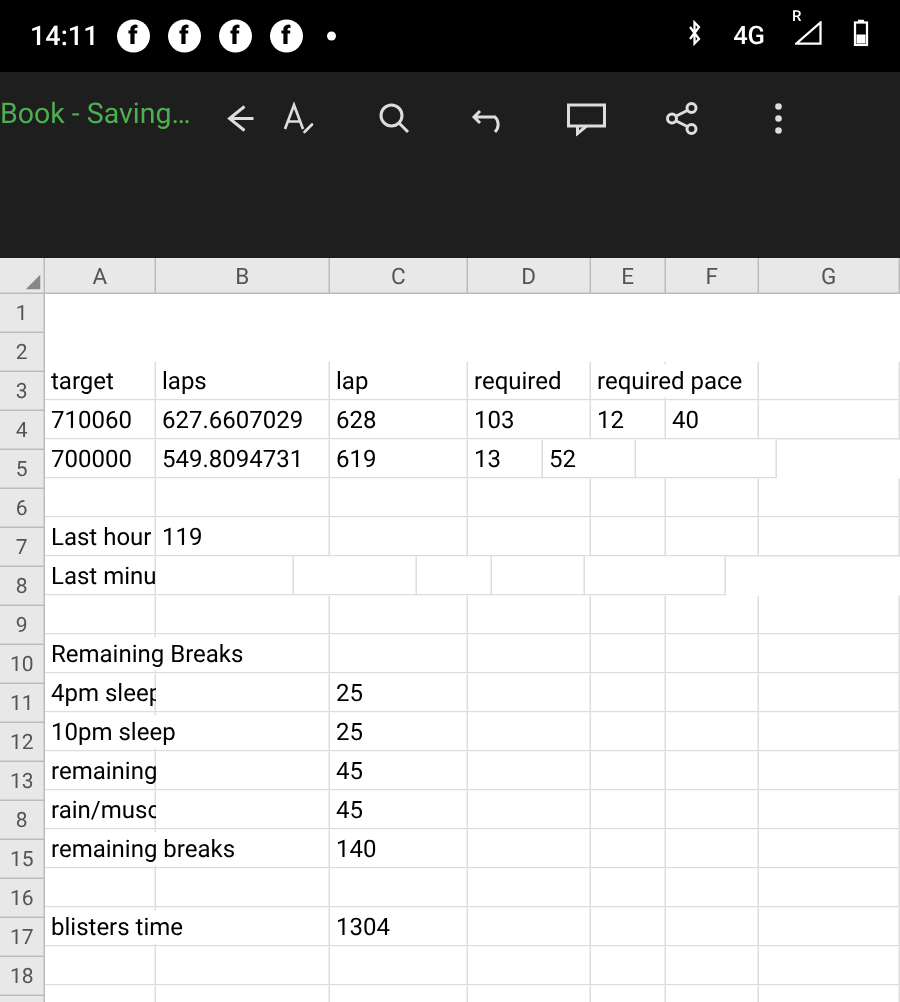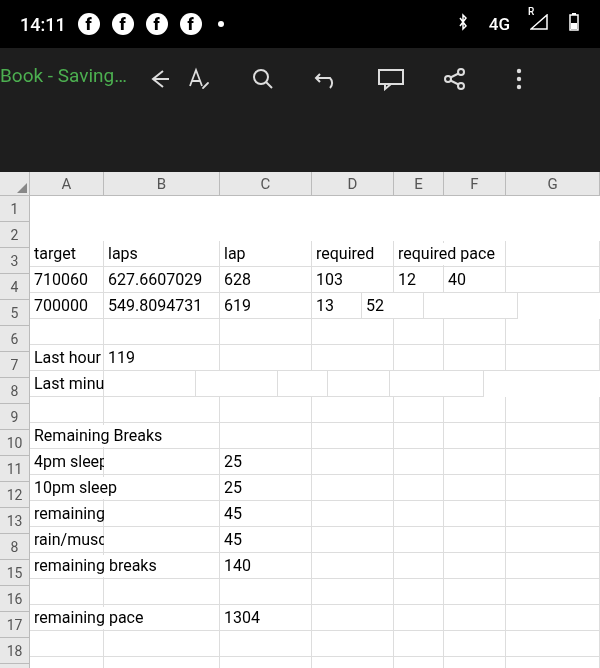--- a/index.html
+++ b/index.html
@@ -391,21 +391,21 @@
         <div class="cell colA"></div>
         <div class="cell colB"></div>
         <div class="cell colC"></div>
         <div class="cell colD"></div>
         <div class="cell colE"></div>
         <div class="cell colF"></div>
         <div class="cell colG"></div>
       </div>
       <div class="g-row">
         <div class="cell colA txt">
-          <span class="overflow">remaining pace</span>
+          <span class="overflow">blisters time</span>
         </div>
         <div class="cell colB"></div>
         <div class="cell colC num">1304</div>
         <div class="cell colD"></div>
         <div class="cell colE"></div>
         <div class="cell colF"></div>
         <div class="cell colG"></div>
       </div>
       <div class="g-row">
         <div class="cell colA"></div>

